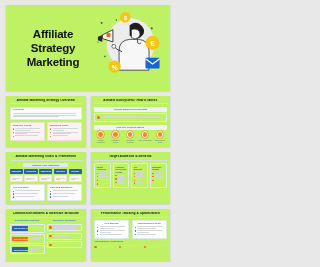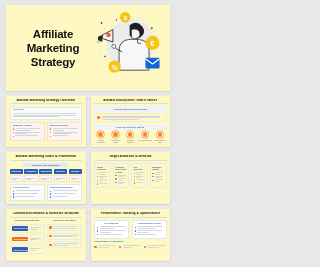--- a/index.html
+++ b/index.html
@@ -10,21 +10,21 @@
     overflow:hidden;
   }
   .deck{
     width:176px;height:267px;
     box-sizing:border-box;
     padding:5px 6px 6px 6px;
     display:flex;flex-direction:column;
     gap:5px;
   }
   .slide{
-    background:#fef9c3;
+    background:#bef264;
     box-shadow:0 0.5px 1.5px rgba(0,0,0,0.22);
     box-sizing:border-box;
     overflow:hidden;
     position:relative;
   }
 
   
   .hero{
     height:86px;
     display:flex;
@@ -178,22 +178,22 @@
 </style>
 </head>
 <body>
 
 <div class="deck">
 
   <div class="slide hero">
     <div class="hero-left">
       <div class="hero-title">
         <div>Affiliate</div>
+        <div>Strategy</div>
         <div>Marketing</div>
-        <div>Strategy</div>
       </div>
     </div>
     <div class="hero-right">
       <svg class="illu" viewBox="0 0 84 86" xmlns="http://www.w3.org/2000/svg">
 
         <ellipse cx="46" cy="44" rx="27" ry="29" fill="#ececec"></ellipse>
 
         <ellipse cx="44" cy="44" rx="33" ry="31" fill="none" stroke="#cfcfcf" stroke-width="0.7" stroke-dasharray="2 2.2"></ellipse>
         <ellipse cx="40" cy="46" rx="21" ry="24" fill="none" stroke="#d6d6d6" stroke-width="0.6" stroke-dasharray="1.6 2"></ellipse>
 

